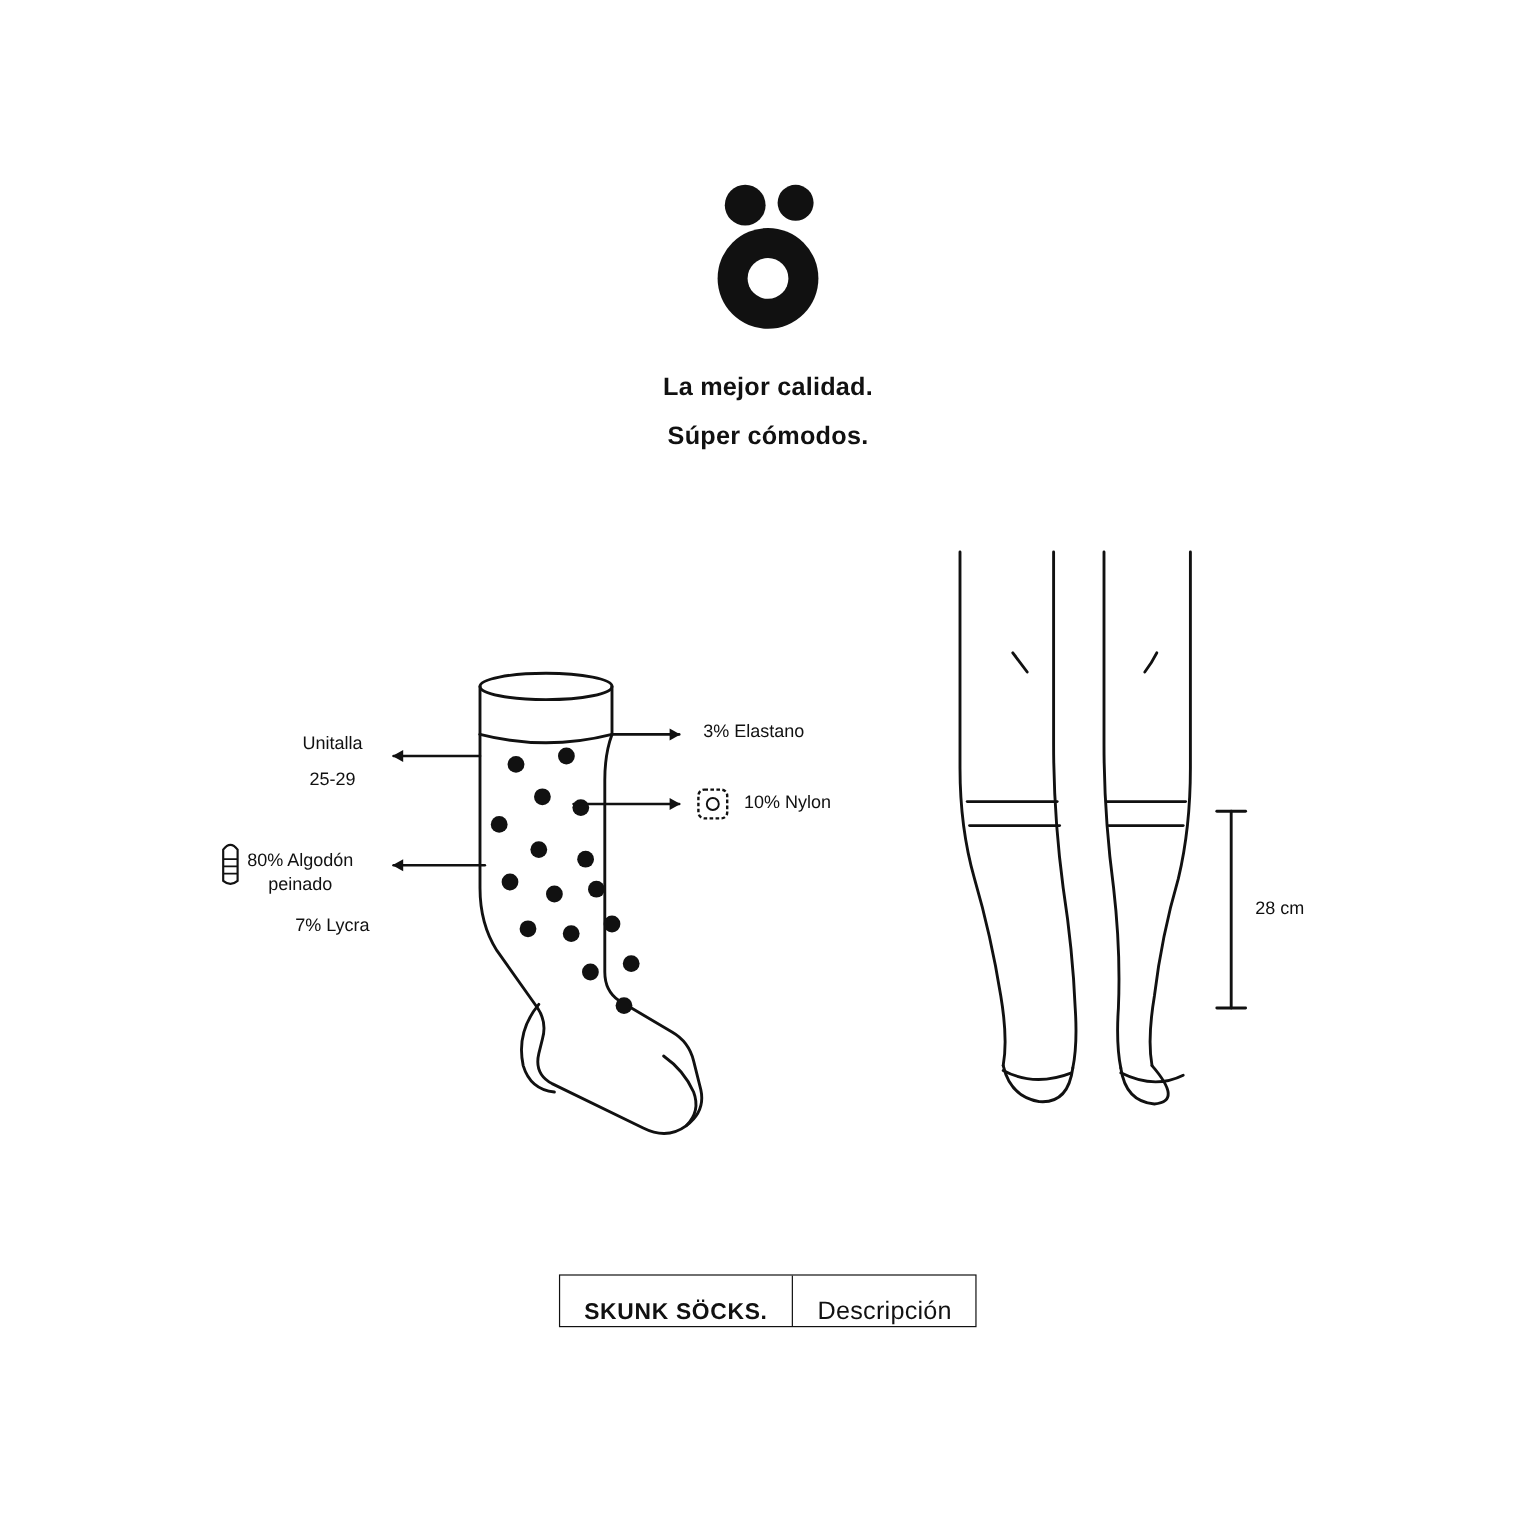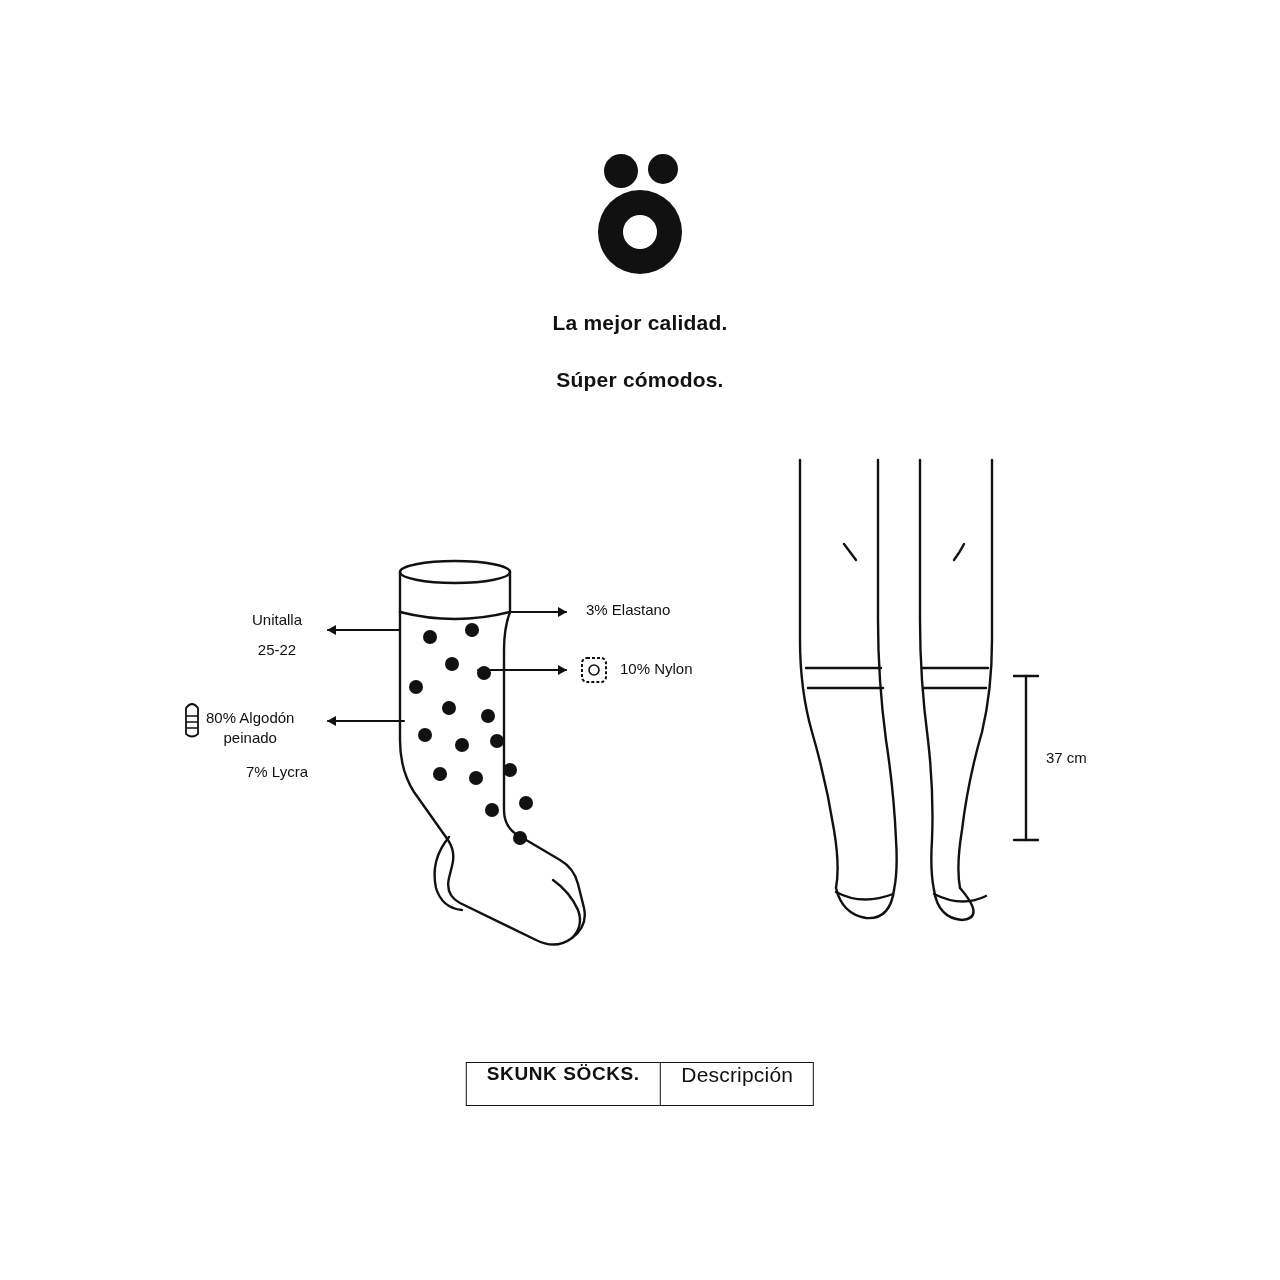--- a/index.html
+++ b/index.html
@@ -39,21 +39,21 @@
     top: 312px;
     text-align: center;
   }
   .tagline {
     font-size: 21px;
     font-weight: bold;
     letter-spacing: 0.2px;
     color: #111111;
     line-height: 1.0;
   }
-  .tagline + .tagline { margin-top: 36px; }
+  .tagline + .tagline { margin-top: 20px; }
 
   
   .diagram {
     position: absolute;
     left: 0;
     top: 440px;
     width: 1092px;
     height: 520px;
   }
   .diagram svg { display: block; }
@@ -73,21 +73,21 @@
     left: 50%;
     transform: translateX(-50%);
     top: 1062px;
     display: flex;
     border: 1.6px solid #111111;
     height: 42px;
     align-items: stretch;
   }
   .footer .cell {
     display: flex;
-    align-items: flex-start;
+    align-items: flex-end;
     justify-content: center;
     padding: 0 20px;
   }
   .footer .divider {
     width: 1.6px;
     background: #111111;
   }
   .brand {
     font-size: 19px;
     font-weight: bold;
@@ -232,35 +232,35 @@
       </g>
 
       <g>
         <path d="M186 268 q6 -8 12 0 l0 26 q-6 5 -12 0 z" fill="none" stroke="#111111" stroke-width="1.8"></path>
         <path d="M186 276 l12 0 M186 282 l12 0 M186 288 l12 0" stroke="#111111" stroke-width="1.4"></path>
       </g>
     </svg>
 
     <div class="lbl lbl-left" style="left:252px; top:170px;">
       <div>Unitalla</div>
-      <div style="margin-top:10px;">25-22</div>
+      <div style="margin-top:10px;">25-29</div>
     </div>
 
     <div class="lbl" style="left:586px; top:160px;">3% Elastano</div>
 
     <div class="lbl" style="left:620px; top:219px;">10% Nylon</div>
 
     <div class="lbl lbl-left" style="left:206px; top:268px;">
       <div>80% Algodón</div>
       <div>peinado</div>
     </div>
 
     <div class="lbl lbl-left" style="left:222px; top:322px;margin-left:24px;">7% Lycra</div>
 
-    <div class="lbl" style="left:1046px; top:308px;">37 cm</div>
+    <div class="lbl" style="left:1046px; top:308px;">28 cm</div>
   </div>
 
   <div class="footer">
     <div class="cell">
       <span class="brand">SKUNK SÖCKS.</span>
     </div>
     <div class="divider"></div>
     <div class="cell">
       <span class="section-name">Descripción</span>
     </div>

